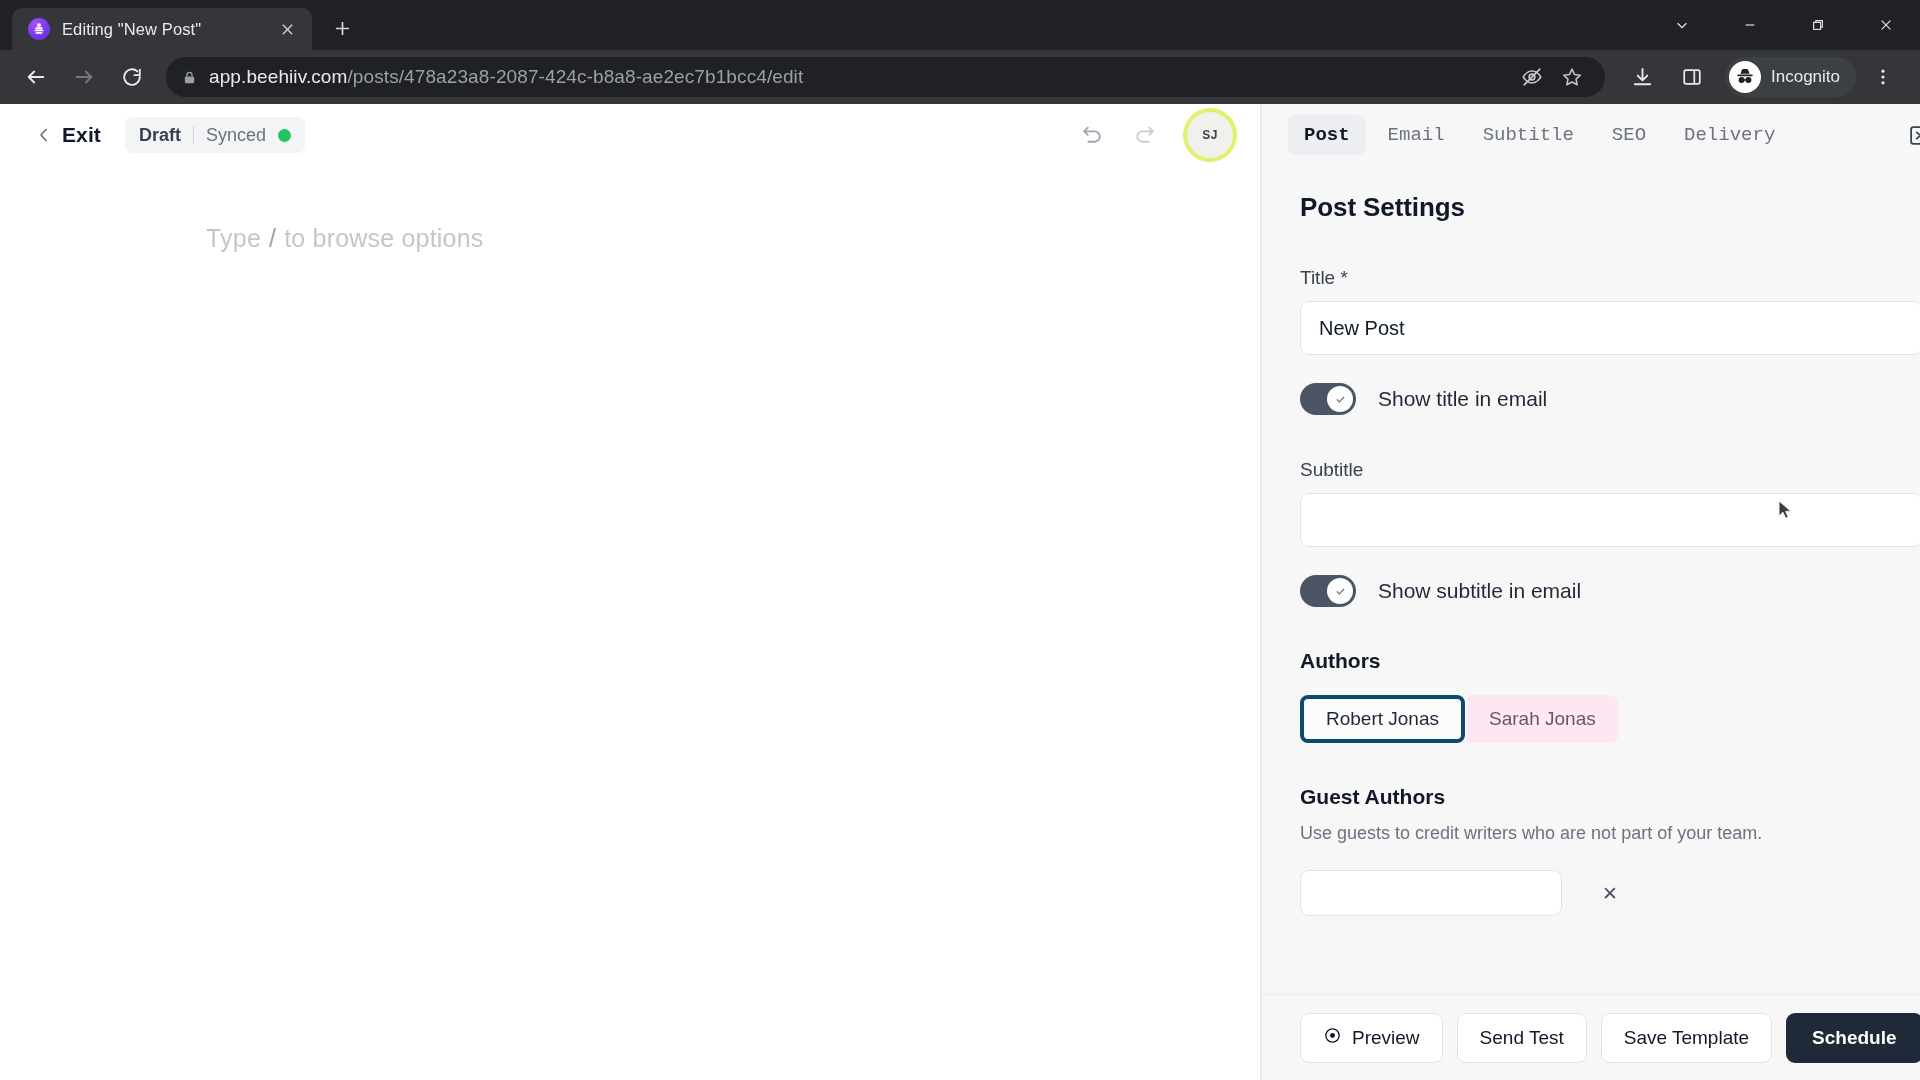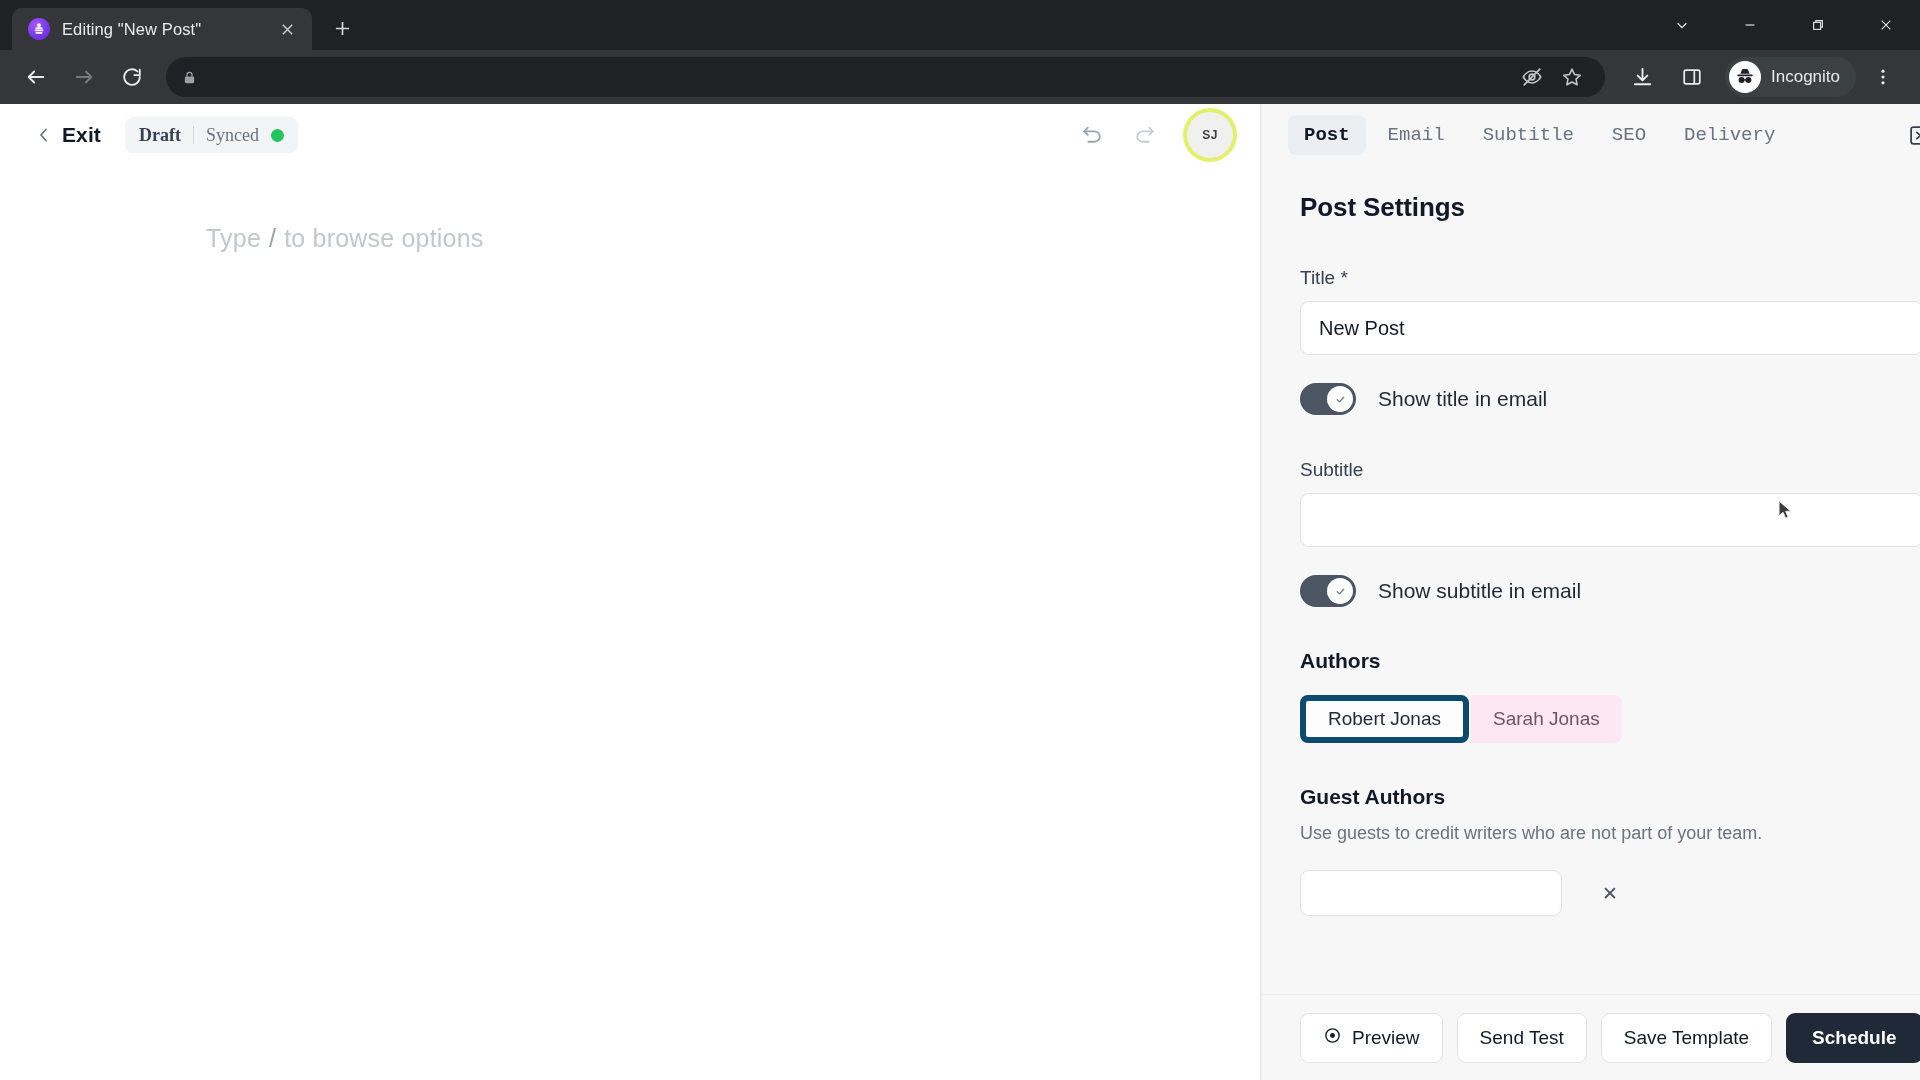--- a/index.html
+++ b/index.html
@@ -123,21 +123,20 @@
     padding: 0 28px 0 36px;
   }
   .exit-btn { display: flex; align-items: center; gap: 10px; color: #111827; }
   .exit-btn .chev { color: #6b7280; display: flex; }
   .exit-btn span { font-size: 21px; font-weight: 700; letter-spacing: .1px; text-align: right; }
   .status-chip {
     margin-left: 24px; height: 36px;
     background: #f3f4f6; border-radius: 8px;
     display: flex; align-items: center; gap: 12px;
     padding: 0 14px;
-    font-family: Liberation Serif, serif;
   }
   .status-chip .draft { font-size: 18px; font-weight: 700; color: #374151; }
   .status-chip .divider { width: 1px; height: 18px; background: #d1d5db; }
   .status-chip .synced { font-size: 18px; color: #6b7280; }
   .status-dot { width: 13px; height: 13px; border-radius: 50%; background: #22c55e; }
   .editor-actions { margin-left: auto; display: flex; align-items: center; gap: 18px; }
   .icon-btn { width: 34px; height: 34px; display: flex; align-items: center; justify-content: center; color: #9ca3af; }
   .icon-btn.redo { color: #c8cbd1; }
   .avatar-ring {
     width: 46px; height: 46px; border-radius: 50%;
@@ -199,21 +198,21 @@
   }
   .toggle-label { font-size: 21px; color: #1f2937; }
   .section-head { font-size: 21px; font-weight: 700; color: #111827; margin-top: 42px; }
   .section-desc { font-size: 18px; color: #6b7280; margin-top: 14px; }
   .author-row { display: flex; align-items: center; margin-top: 22px; }
   .author-chip {
     height: 48px; display: flex; align-items: center;
     padding: 0 22px; font-size: 19px;
     border-radius: 8px;
   }
-  .author-chip.plain { background: #fcfcfd; border: 6px solid #0c4a6e; color: #1f2937; }
+  .author-chip.plain { background: #fcfcfd; border: 4px solid #0c4a6e; color: #1f2937; }
   .author-chip.pink { background: #fce7f3; color: #6b5566; margin-left: 2px; border-radius: 0 8px 8px 0; }
   .guest-row { display: flex; align-items: flex-start; margin-top: 26px; gap: 40px; }
   .guest-input {
     width: 262px; height: 46px;
     background: #ffffff; border: 1px solid #e3e3e7; border-radius: 9px;
     display: flex; align-items: center; padding: 0 16px;
     overflow: hidden;
   }
   .guest-x { color: #4b5563; font-size: 19px; margin-top: 12px; }
 
@@ -307,20 +306,21 @@
       </svg>
     </div>
 
     <div class="omnibox">
       <span class="lock">
         <svg width="15" height="15" viewBox="0 0 16 16" fill="currentColor">
           <rect x="3" y="7" width="10" height="7" rx="1.4"></rect>
           <path d="M5.3 7 V5.2 a2.7 2.7 0 0 1 5.4 0 V7" fill="none" stroke="currentColor" stroke-width="1.4"></path>
         </svg>
       </span>
+      <span class="url"><b>app.beehiiv.com</b><span>/posts/478a23a8-2087-424c-b8a8-ae2ec7b1bcc4/edit</span></span>
       <span class="omni-right">
         <span class="omni-icon">
           <svg width="22" height="22" viewBox="0 0 24 24" stroke="currentColor" stroke-width="1.8" fill="none" stroke-linecap="round">
             <path d="M2.5 12 S6 5.5 12 5.5 S21.5 12 21.5 12 S18 18.5 12 18.5 S2.5 12 2.5 12Z"></path>
             <circle cx="12" cy="12" r="3.1"></circle>
             <path d="M3.5 20.5 L20.5 3.5"></path>
           </svg>
         </span>
         <span class="omni-icon">
           <svg width="22" height="22" viewBox="0 0 24 24" stroke="currentColor" stroke-width="1.7" fill="none" stroke-linejoin="round">

